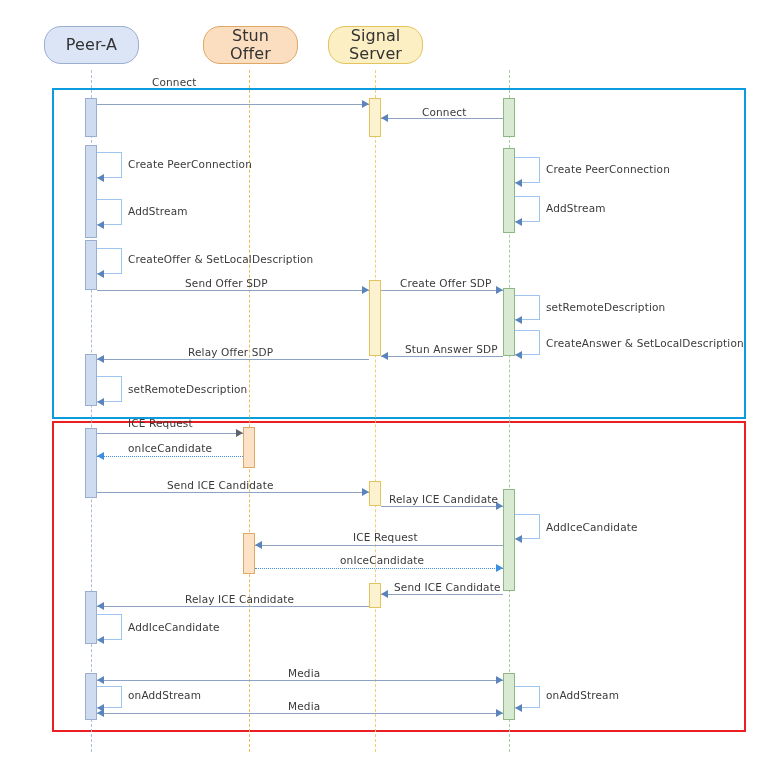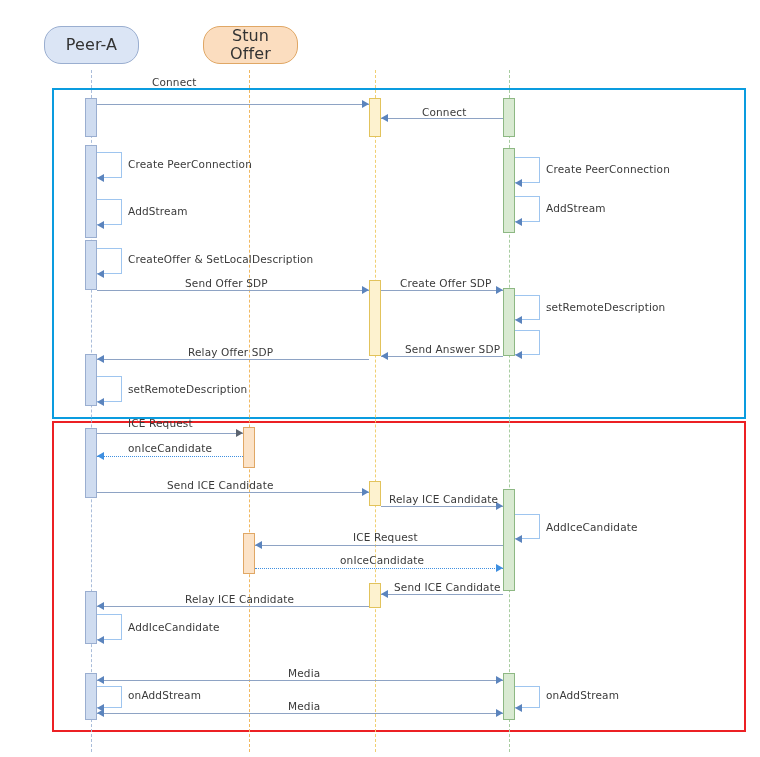--- a/index.html
+++ b/index.html
@@ -107,20 +107,25 @@
     <div>
       <span>Peer-A</span>
     </div>
   </div>
   <div class="actor-box" style="left:203px; top:26px; width:95px; height:38px; background:#fbddbf; border-color:#e0a765;">
     <div>
       <span>Stun</span>
       <span>Offer</span>
     </div>
   </div>
+  <div class="actor-box" style="left:328px; top:26px; width:95px; height:38px; background:#fcefc3; border-color:#e2c35c;">
+    <div>
+      <span>Signal Server</span>
+    </div>
+  </div>
 
   <div class="act" style="left:85px; top:98px;  width:12px; height:39px;  background:#cfdcf0; border-color:#9aaed0;"></div>
   <div class="act" style="left:85px; top:145px; width:12px; height:93px;  background:#cfdcf0; border-color:#9aaed0;"></div>
   <div class="act" style="left:85px; top:240px; width:12px; height:50px;  background:#cfdcf0; border-color:#9aaed0;"></div>
   <div class="act" style="left:85px; top:354px; width:12px; height:52px;  background:#cfdcf0; border-color:#9aaed0;"></div>
   <div class="act" style="left:85px; top:428px; width:12px; height:70px;  background:#cfdcf0; border-color:#9aaed0;"></div>
   <div class="act" style="left:85px; top:591px; width:12px; height:53px;  background:#cfdcf0; border-color:#9aaed0;"></div>
   <div class="act" style="left:85px; top:673px; width:12px; height:47px;  background:#cfdcf0; border-color:#9aaed0;"></div>
 
   <div class="act" style="left:243px; top:427px; width:12px; height:41px; background:#fce3c8; border-color:#e0a765;"></div>
@@ -172,24 +177,25 @@
   <div class="msg-line" style="left:381px; top:290px; width:122px;"></div>
   <div class="arrow-head right" style="left:496px; top:286px;"></div>
   <div class="msg-label" style="left:400px; top:277px;">Create Offer SDP</div>
 
   <div class="selfcall" style="left:515px; top:295px; width:25px; height:25px;"></div>
   <div class="arrow-head right" style="left:515px; top:316px; transform:rotate(180deg);"></div>
   <div class="msg-label" style="left:546px; top:301px;">setRemoteDescription</div>
 
   <div class="selfcall" style="left:515px; top:330px; width:25px; height:25px;"></div>
   <div class="arrow-head right" style="left:515px; top:351px; transform:rotate(180deg);"></div>
+  <div class="msg-label" style="left:546px; top:337px;">CreateAnswer &amp;  SetLocalDescription</div>
 
   <div class="msg-line" style="left:381px; top:356px; width:122px;"></div>
   <div class="arrow-head left" style="left:381px; top:352px;"></div>
-  <div class="msg-label" style="left:405px; top:343px;">Send Answer SDP</div>
+  <div class="msg-label" style="left:405px; top:343px;">Stun Answer SDP</div>
 
   <div class="msg-line" style="left:97px; top:359px; width:272px;"></div>
   <div class="arrow-head left" style="left:97px; top:355px;"></div>
   <div class="msg-label" style="left:188px; top:346px;">Relay Offer SDP</div>
 
   <div class="selfcall" style="left:97px; top:376px; width:25px; height:26px;"></div>
   <div class="arrow-head right" style="left:97px; top:398px; transform:rotate(180deg);"></div>
   <div class="msg-label" style="left:128px; top:383px;">setRemoteDescription</div>
 
   <div class="msg-line" style="left:97px; top:433px; width:146px;"></div>

